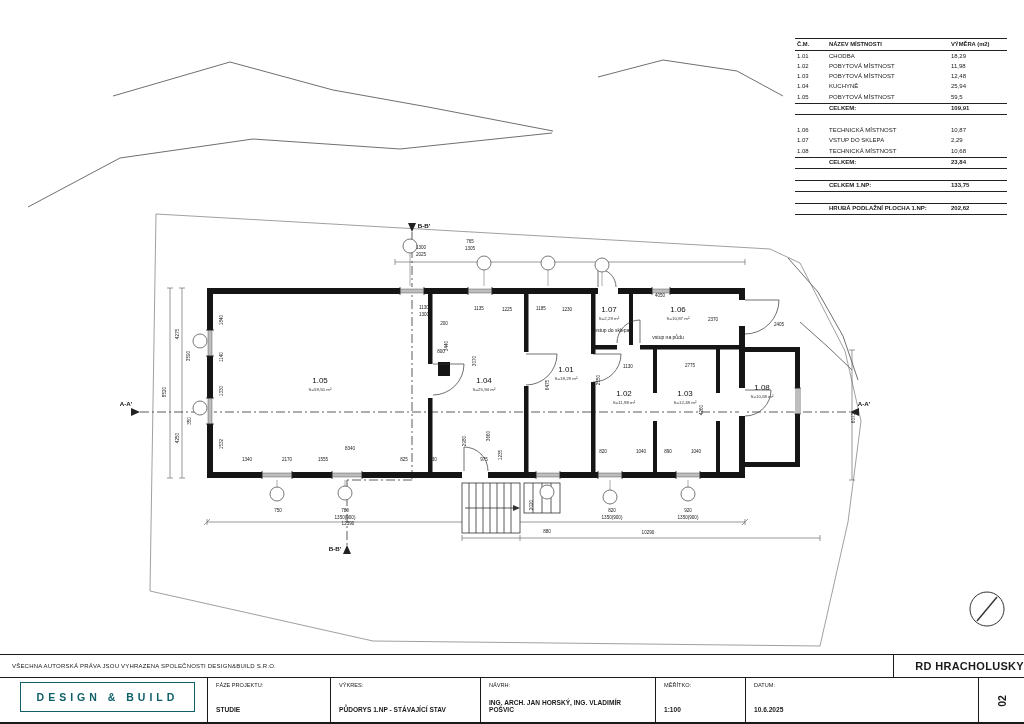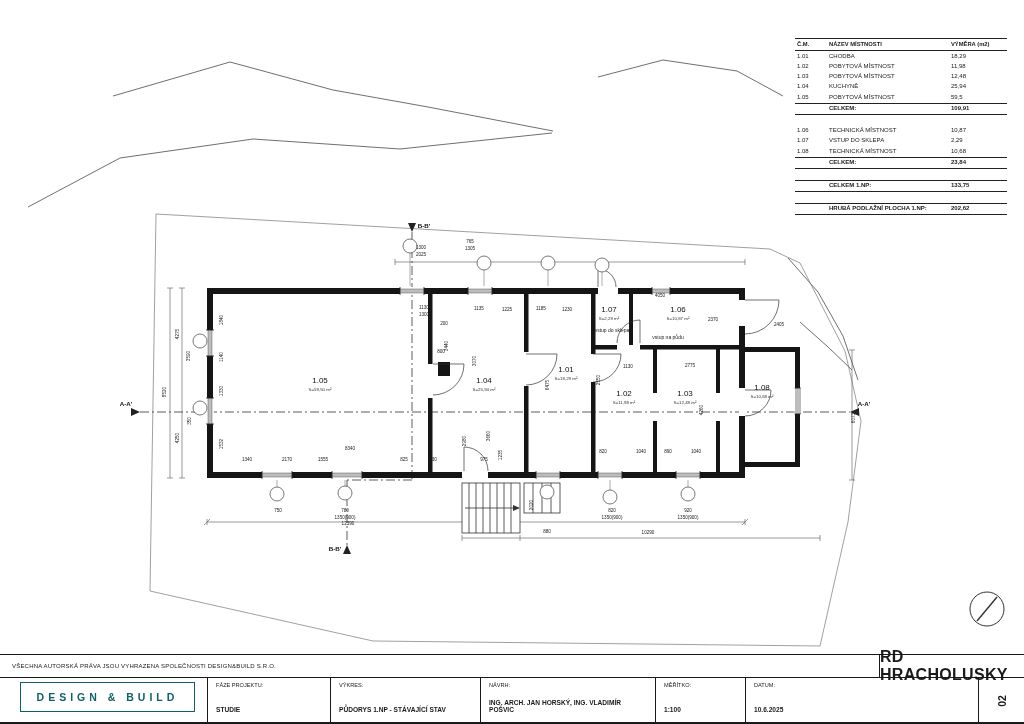--- a/index.html
+++ b/index.html
@@ -24,21 +24,21 @@
   .room-table col.c-cm{width:32px;} .room-table col.c-name{width:122px;} .room-table col.c-area{width:58px;}
   tr.t-total td, tr.t-grand td{font-weight:bold;border-top:1px solid #222;border-bottom:1px solid #222;}
   tr.t-spacer td{height:8px;border:none;}
 
   
   .copyright-row{position:absolute;left:0;right:0;top:654px;height:24px;box-sizing:border-box;
     border-top:1.2px solid #1a1a1a;border-bottom:1.2px solid #1a1a1a;
     display:flex;align-items:stretch;justify-content:space-between;}
   .copyright-row .left{display:flex;align-items:center;padding-left:12px;font-size:6px;letter-spacing:.2px;}
   .copyright-row .right{display:flex;align-items:center;justify-content:flex-end;
-    border-left:1.2px solid #1a1a1a;width:130px;padding-right:14px;font-size:16px;font-weight:bold;letter-spacing:.3px;}
+    border-left:1.2px solid #1a1a1a;width:130px;font-size:11px;font-weight:bold;letter-spacing:.3px;}
 
   .title-bar{position:absolute;left:0;right:0;top:678px;height:46px;box-sizing:border-box;
     border-bottom:2px solid #1a1a1a;display:flex;align-items:stretch;}
   .tb-cell{box-sizing:border-box;border-left:1.2px solid #1a1a1a;padding:4px 8px 3px 8px;
     display:flex;flex-direction:column;justify-content:space-between;}
   .tb-cell:first-child{border-left:none;}
   .tb-label{font-size:5.6px;color:#222;}
   .tb-value{font-size:6.6px;font-weight:600;padding-bottom:6px;}
   .cell-logo{width:207px;display:flex;align-items:center;justify-content:flex-start;padding-left:16px;}
   .logo-box{border:1.6px solid #10606a;color:#10606a;font-weight:700;font-size:10.5px;

